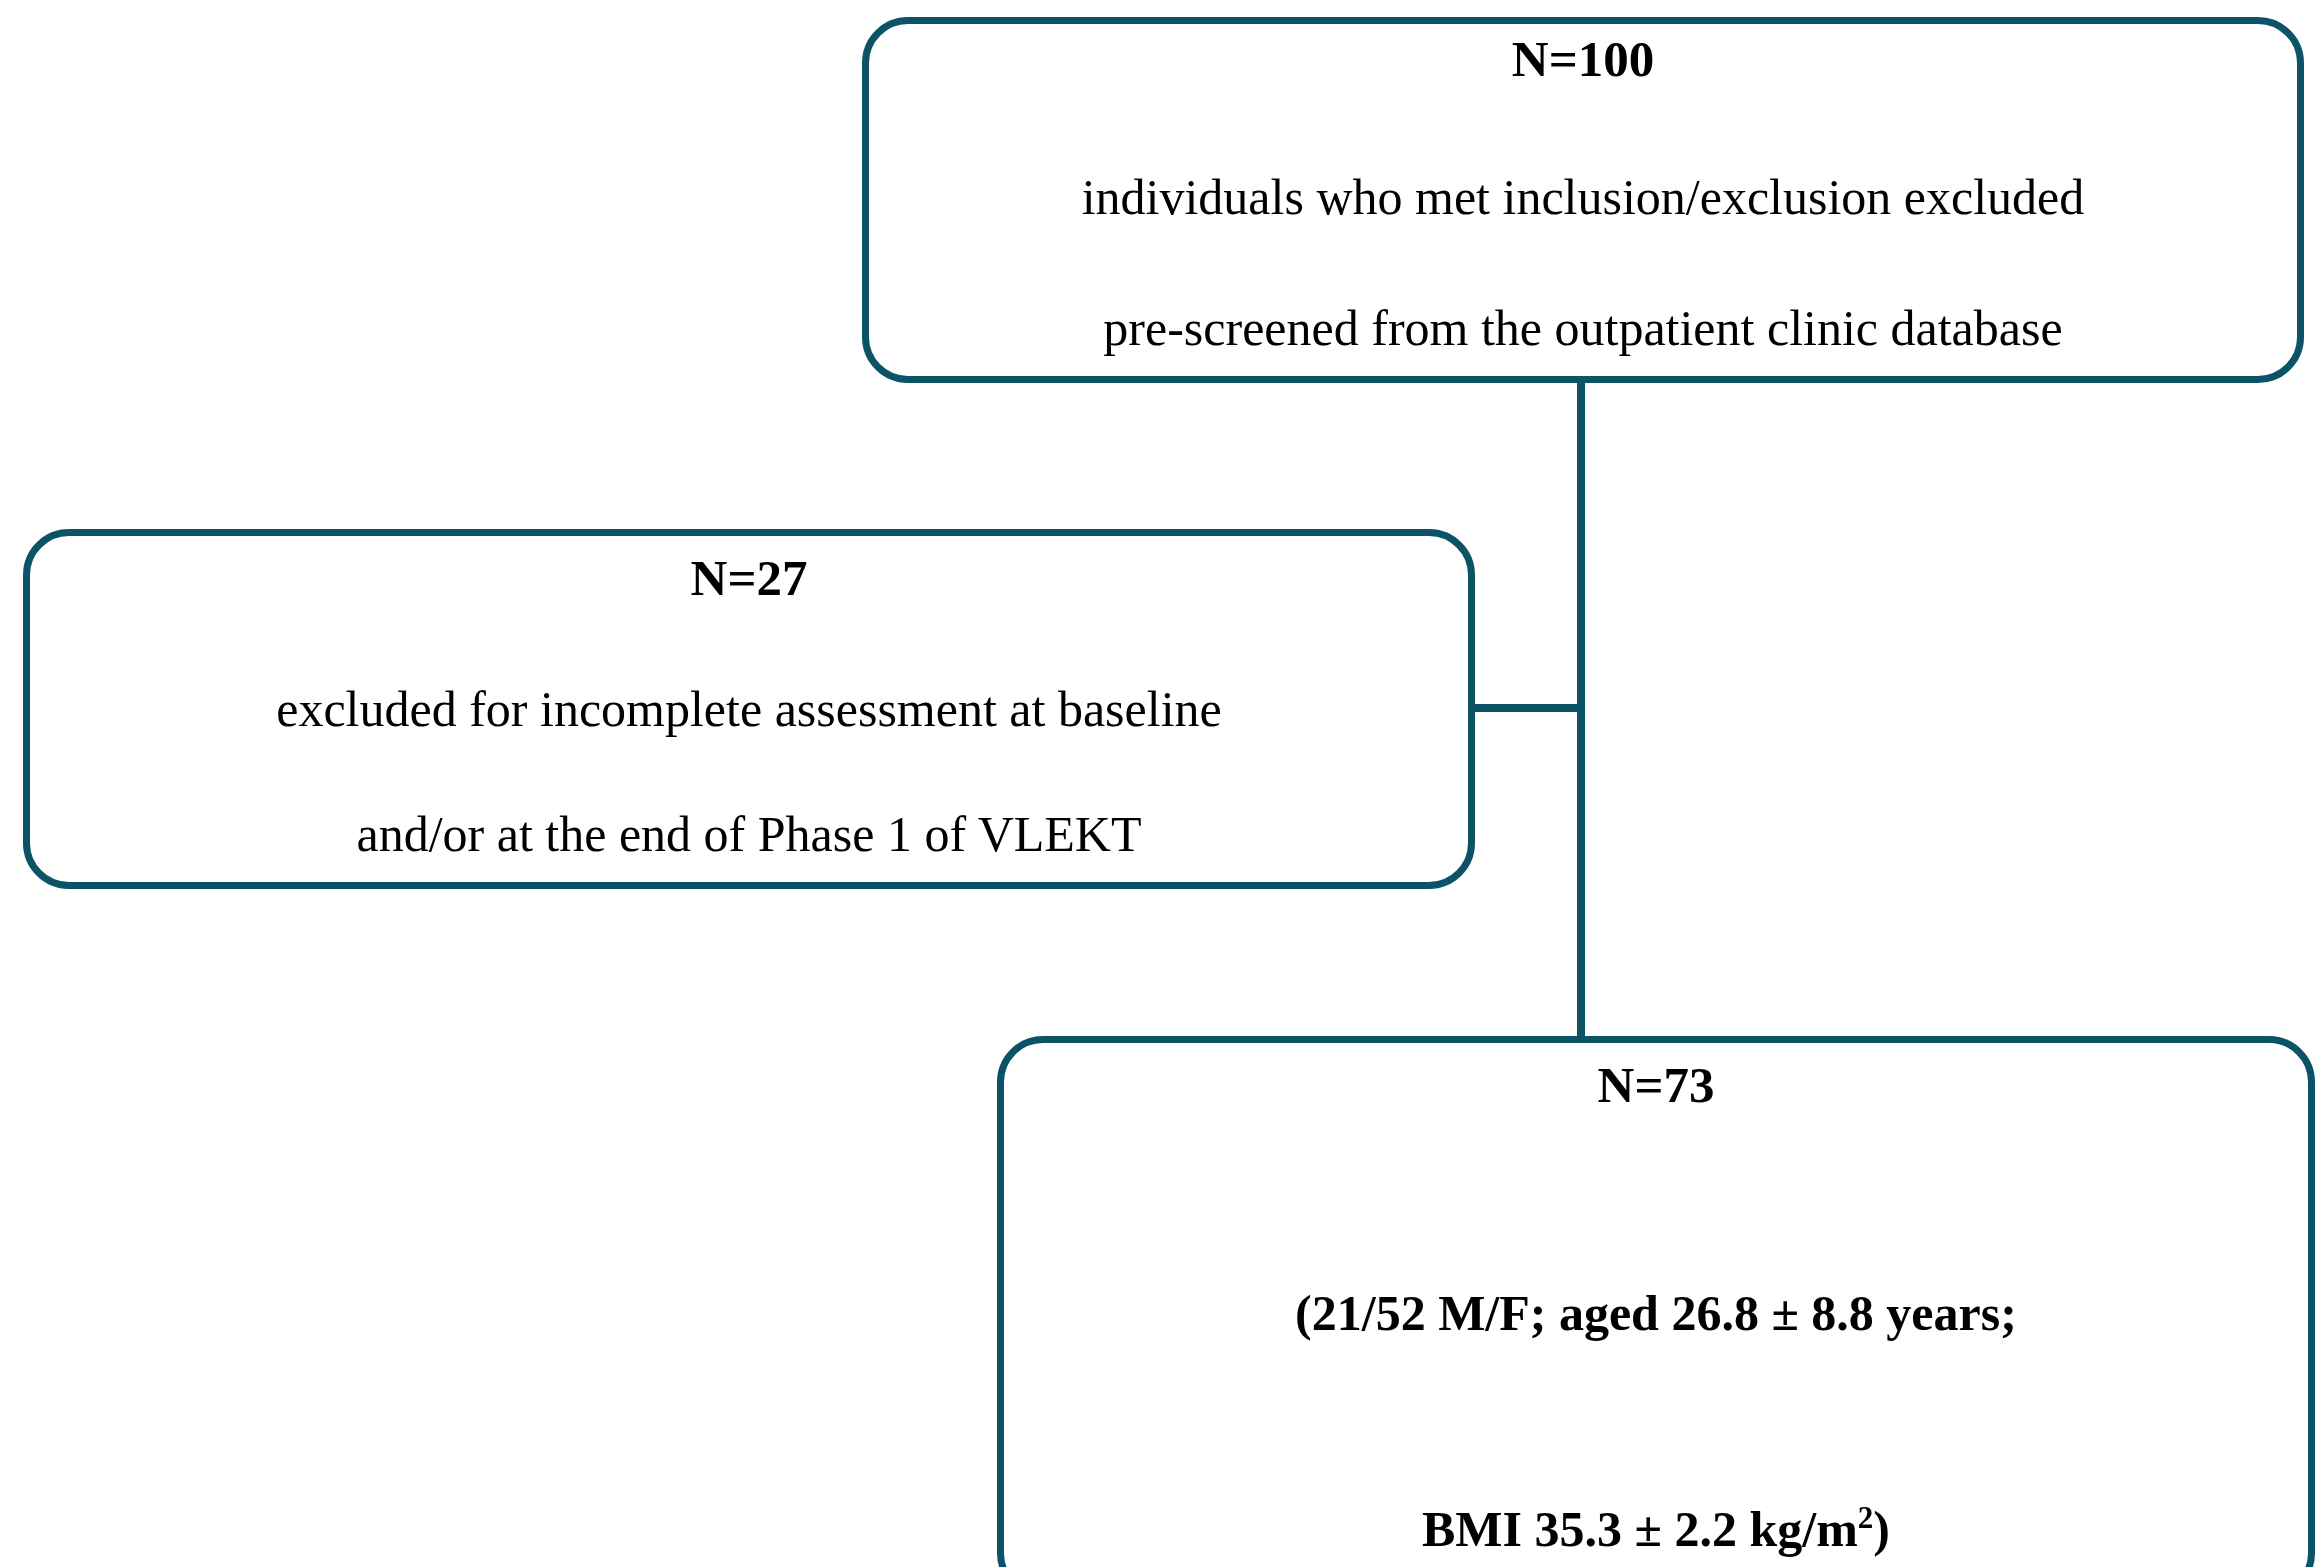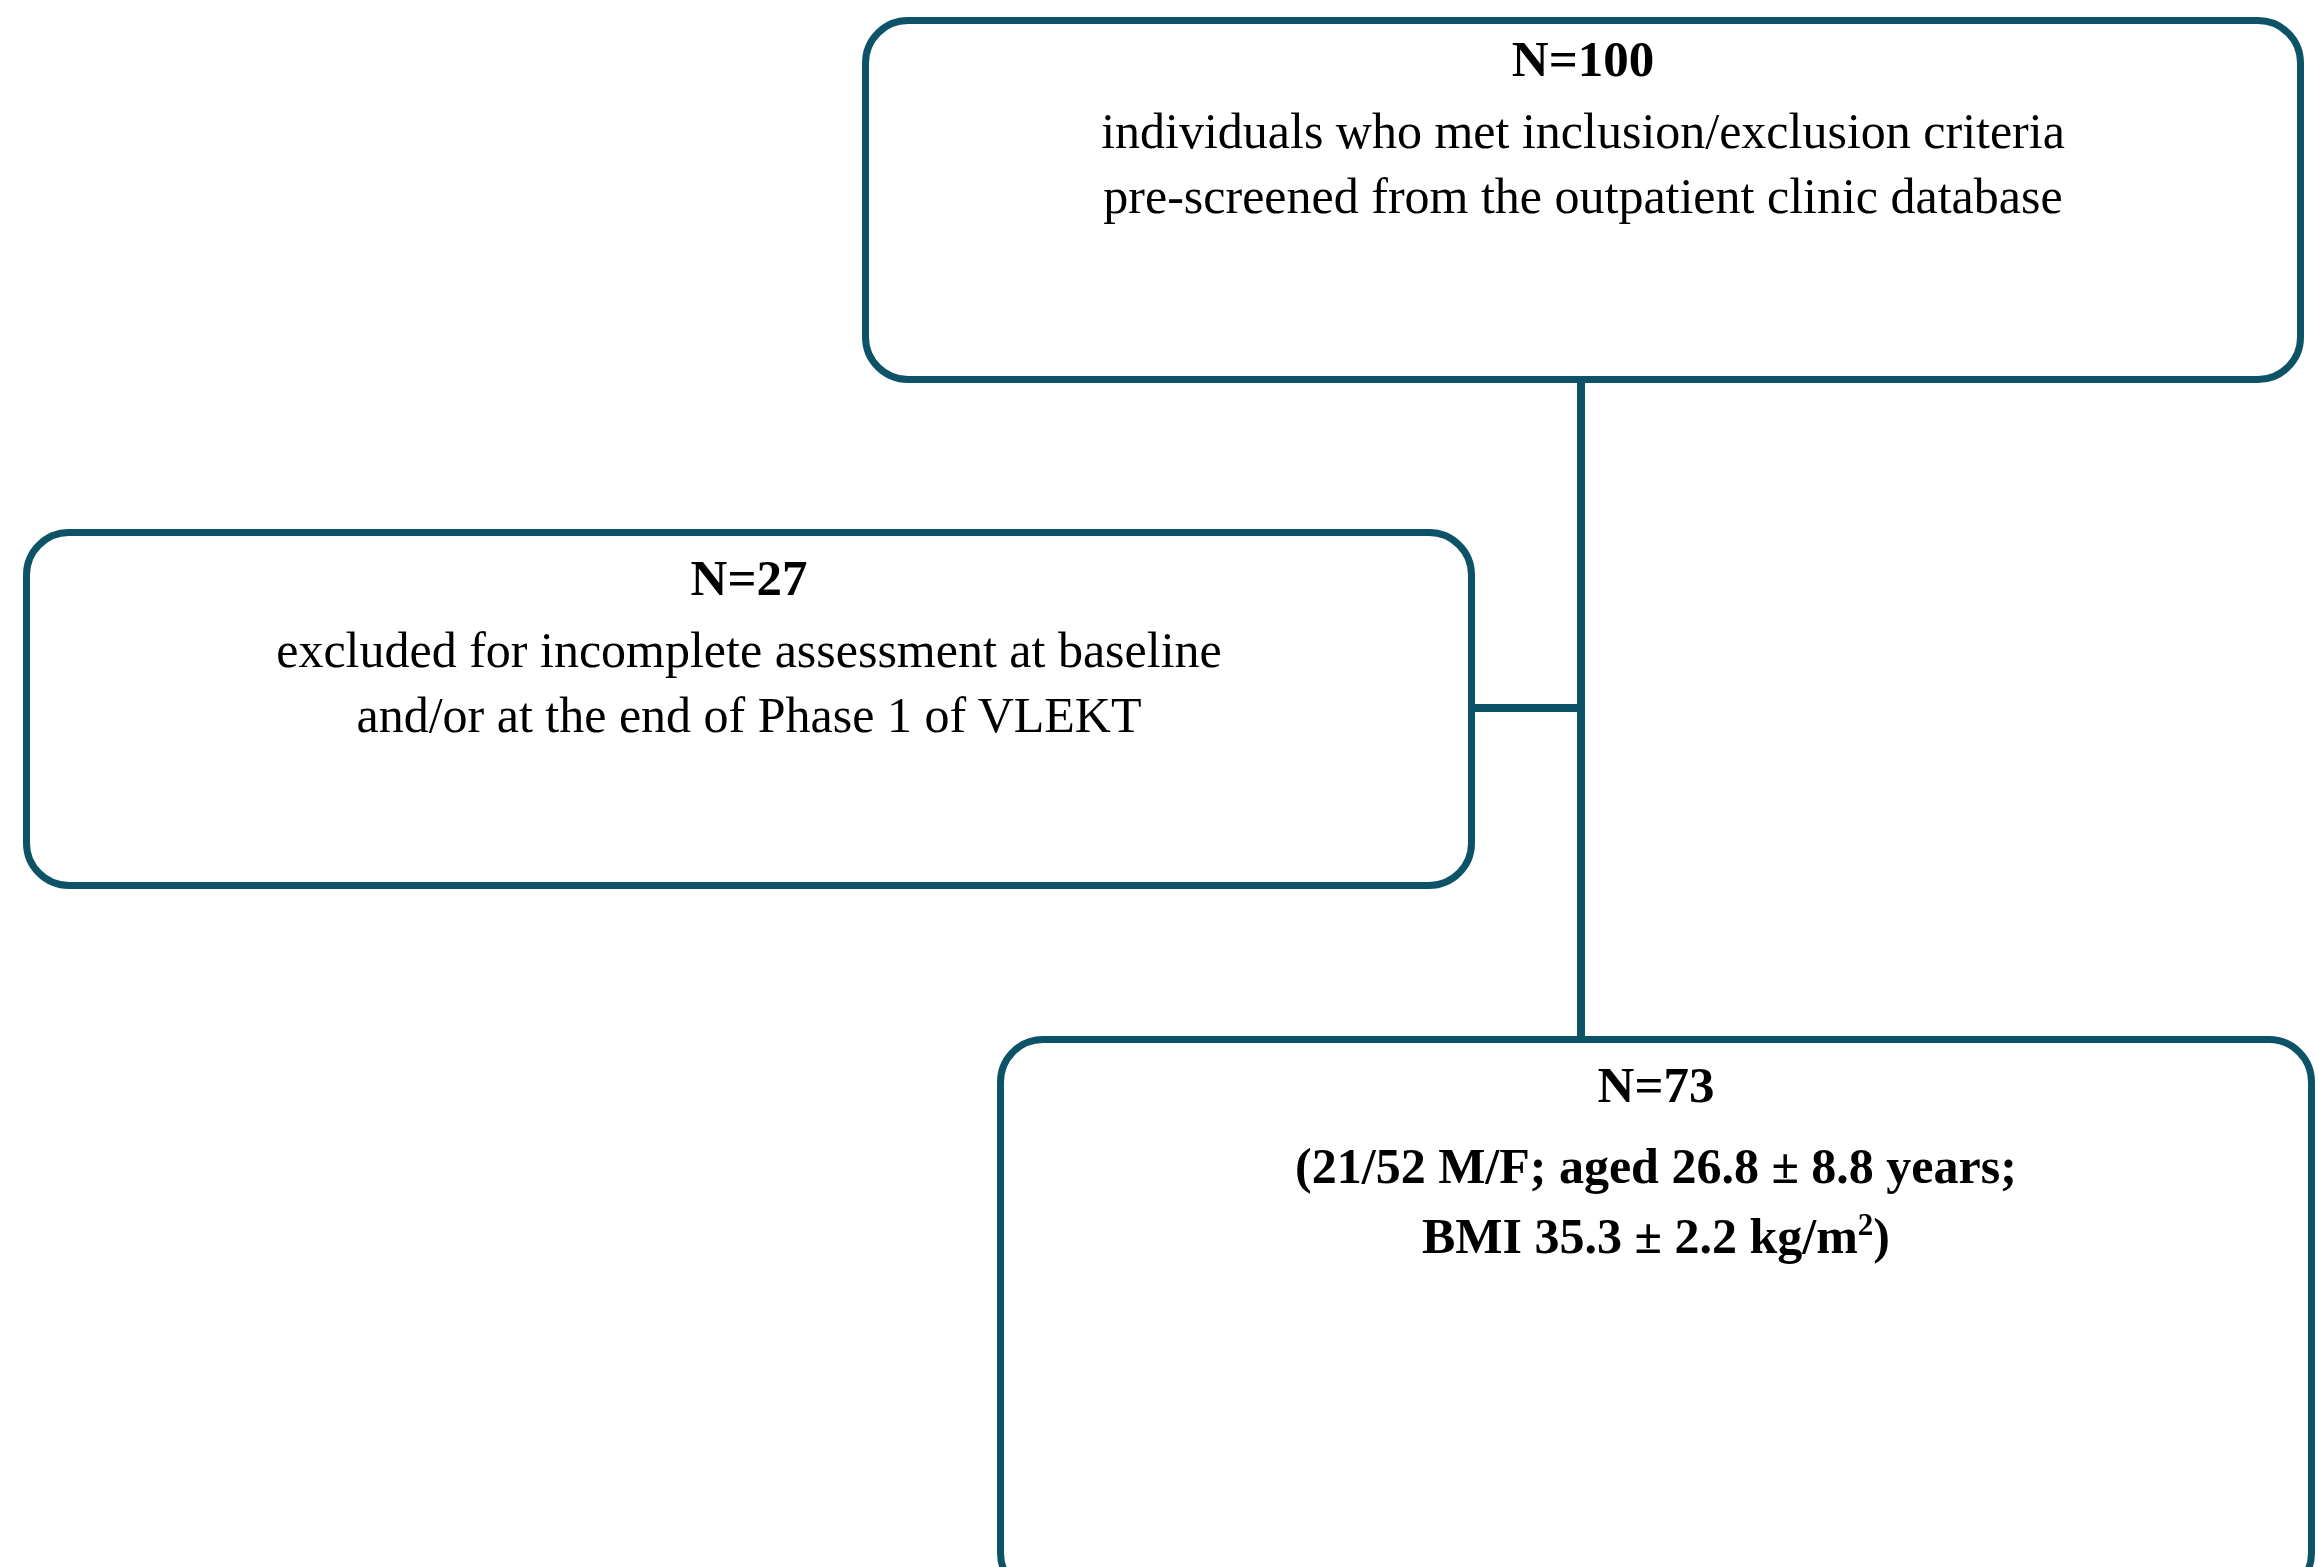--- a/index.html
+++ b/index.html
@@ -38,21 +38,21 @@
   
   .flow-box {
     position: absolute;
     box-sizing: border-box;
     border: 7.5px solid #0d5367;
     border-radius: 46px;
     background: #ffffff;
     display: flex;
     flex-direction: column;
     align-items: center;
-    justify-content: flex-start;
+    justify-content: space-between;
   }
 
   .box-top {
     left: 862px;
     top: 16.6px;
     width: 1442px;
     height: 366px;
     padding: 8.3px 28px 15px 28px;
   }
   .box-excluded {
@@ -105,21 +105,21 @@
 </head>
 <body>
 
 <div id="canvas">
 
   <div class="connector v-line"></div>
   <div class="connector h-stub"></div>
 
   <div class="flow-box box-top">
     <div class="count-label">N=100</div>
-    <div class="body-line">individuals who met inclusion/exclusion criteria</div>
+    <div class="body-line">individuals who met inclusion/exclusion excluded</div>
     <div class="body-line">pre-screened from the outpatient clinic database</div>
   </div>
 
   <div class="flow-box box-excluded">
     <div class="count-label">N=27</div>
     <div class="body-line">excluded for incomplete assessment at baseline</div>
     <div class="body-line">and/or at the end of Phase 1 of VLEKT</div>
   </div>
 
   <div class="flow-box box-bottom">

